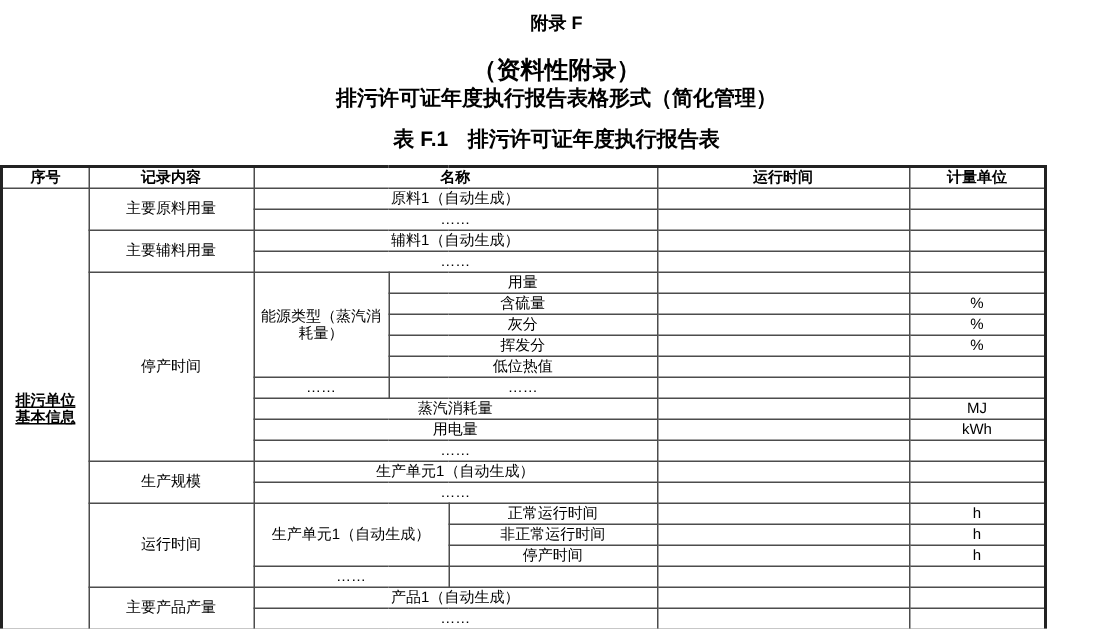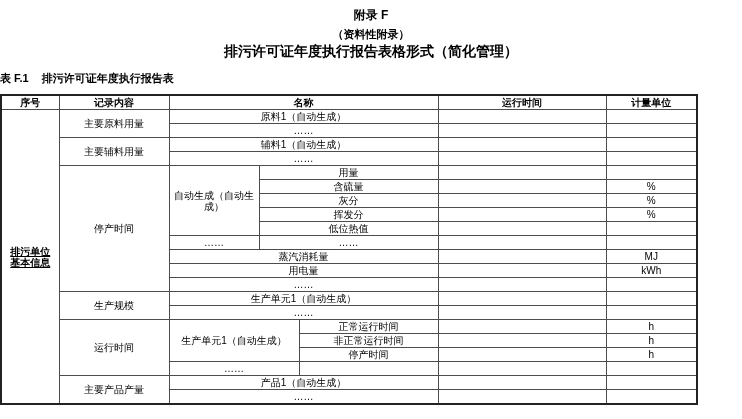--- a/index.html
+++ b/index.html
@@ -4,23 +4,23 @@
 <style>
   html,body { margin:0; padding:0; background:#ffffff; }
   body {
     width:742px; height:419px;
     font-family:"Liberation Sans", sans-serif;
     color:#000;
     overflow:hidden;
   }
   .titles { text-align:center; font-weight:bold; }
   .t1 { font-size:12px; line-height:14px; padding-top:8px; }
-  .t2 { font-size:11px; line-height:15px; margin-top:5px;font-family:Liberation Serif, serif; }
-  .t3 { font-size:14px; line-height:17px; margin-top:2px;font-family:Liberation Mono, monospace; }
-  .caption { text-align:left; font-weight:bold; font-size:11px; margin-top:10px; margin-bottom:8px; }
+  .t2 { font-size:16px; line-height:15px; margin-top:18px;font-family:Liberation Serif, serif; }
+  .t3 { font-size:14px; line-height:17px; margin-top:2px; }
+  .caption { text-align:center; font-weight:bold; font-size:14px; margin-top:10px; margin-bottom:8px; }
   .caption .gap { display:inline-block; width:13px; }
 
   table.report {
     border-collapse:collapse;
     table-layout:fixed;
     width:696px;
     border:2px solid #222;
   }
   table.report td {
     border:1px solid #4c4c4c;
@@ -92,21 +92,21 @@
       <td></td>
     </tr>
     <tr>
       <td colspan="3">……</td>
       <td></td>
       <td></td>
     </tr>
 
     <tr>
       <td rowspan="9">停产时间</td>
-      <td rowspan="5" class="energy-type">自动生成（自动生成）</td>
+      <td rowspan="5" class="energy-type">能源类型（蒸汽消耗量）</td>
       <td colspan="2">用量</td>
       <td></td>
       <td></td>
     </tr>
     <tr>
       <td colspan="2">含硫量</td>
       <td></td>
       <td>%</td>
     </tr>
     <tr>

